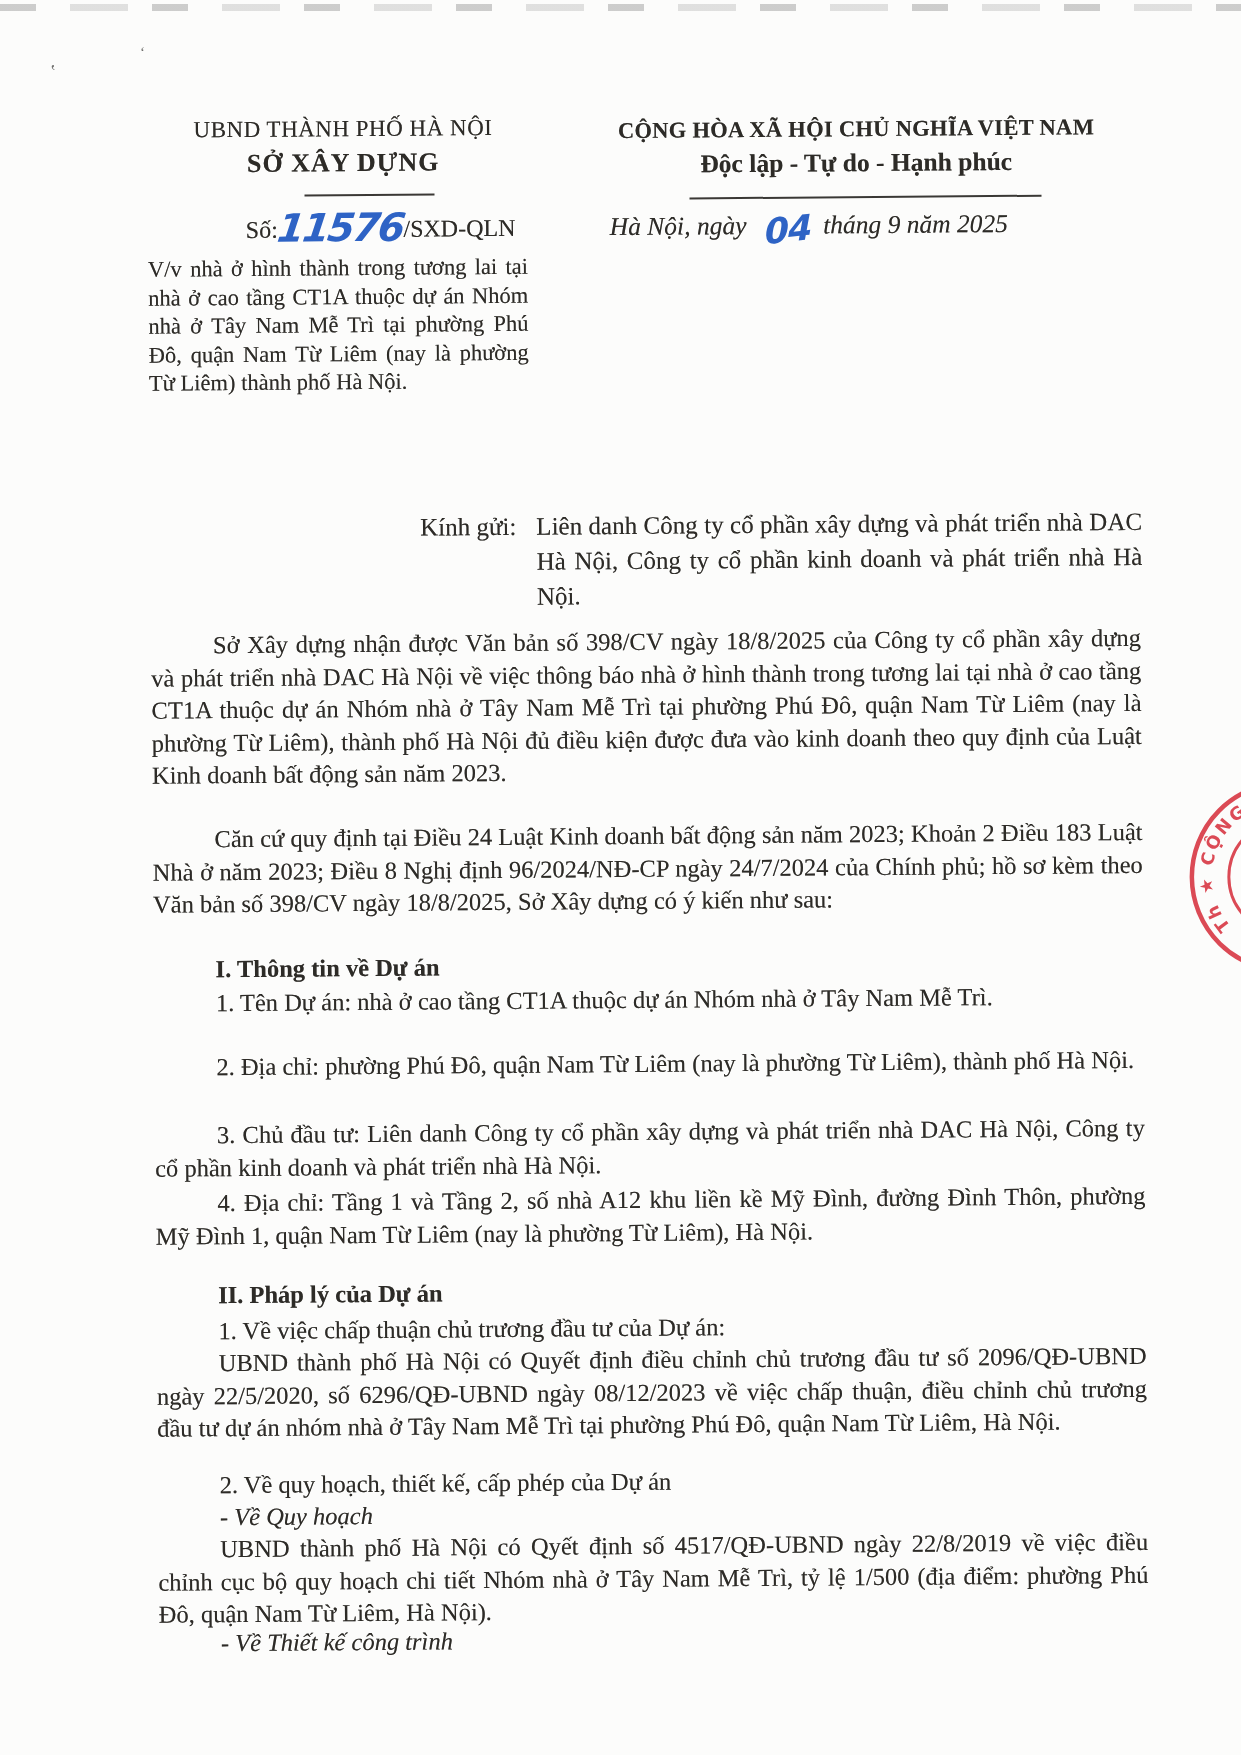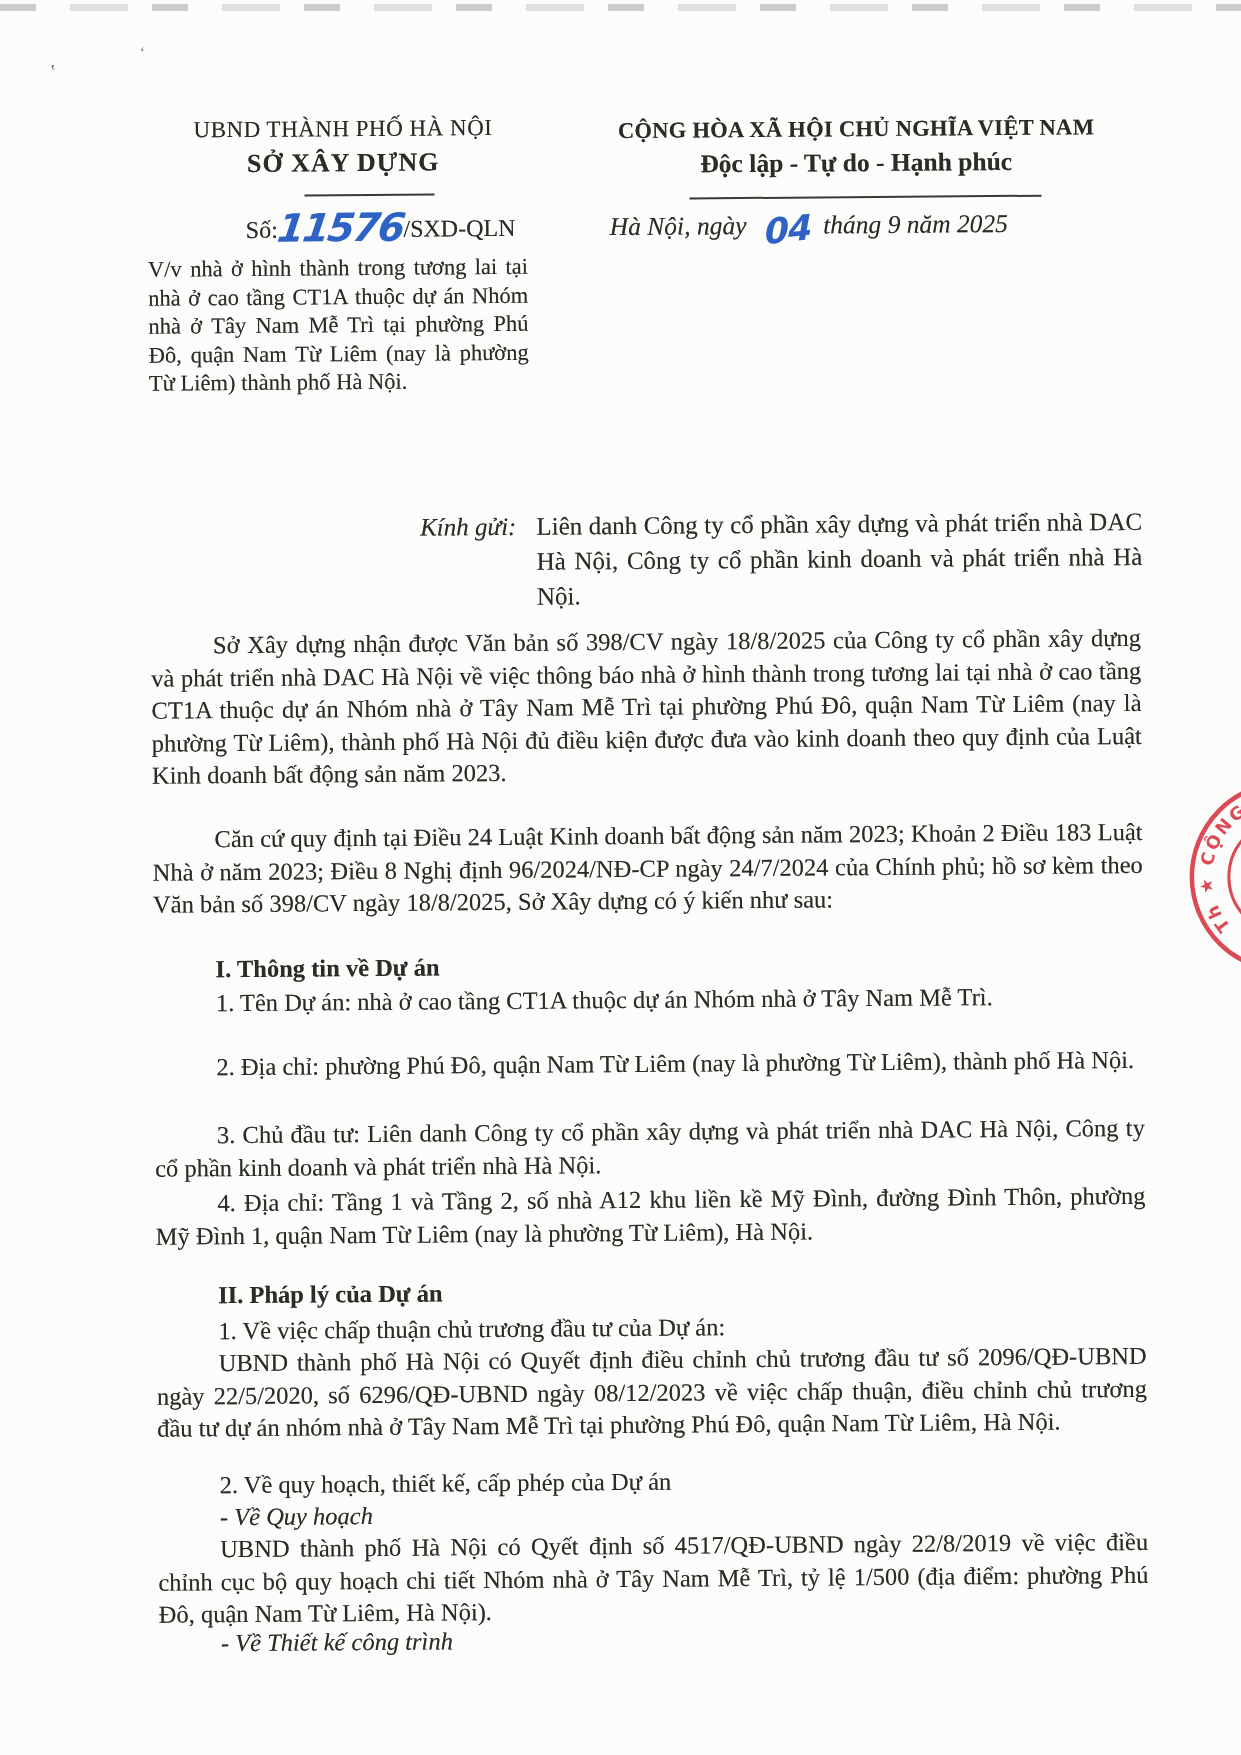--- a/index.html
+++ b/index.html
@@ -33,21 +33,21 @@
   .hand{
     display:inline-block;font-family:"DejaVu Sans",sans-serif;
     color:#2e63c5;font-weight:700;font-style:italic;
     text-shadow:none;
   }
   .hand-num{font-size:39px;letter-spacing:-2px;transform:skewX(-8deg);vertical-align:-4px;line-height:0;}
   .hand-day{font-size:35px;letter-spacing:-1px;transform:rotate(-6deg) skewX(-6deg);vertical-align:-8px;margin:0 12px 0 18px;line-height:0;}
 
   
   .recipient{left:418px;top:508px;width:722px;display:flex;align-items:flex-start;}
-  .recipient-label{flex:none;font-size:25px;line-height:35px;margin-right:20px;font-style:italic;}
+  .recipient-label{flex:none;font-size:25px;line-height:35px;margin-right:20px;}
   .recipient-name{font-size:25px;line-height:35px;text-align:justify;}
 
   
   .body-par{left:148px;width:990px;font-size:24.5px;line-height:32.5px;}
   .ind{text-indent:62px;}
   .pad-ind{padding-left:62px;}
 
   
   .stamp{left:1161px;top:762px;width:240px;height:240px;opacity:.92;}
 

